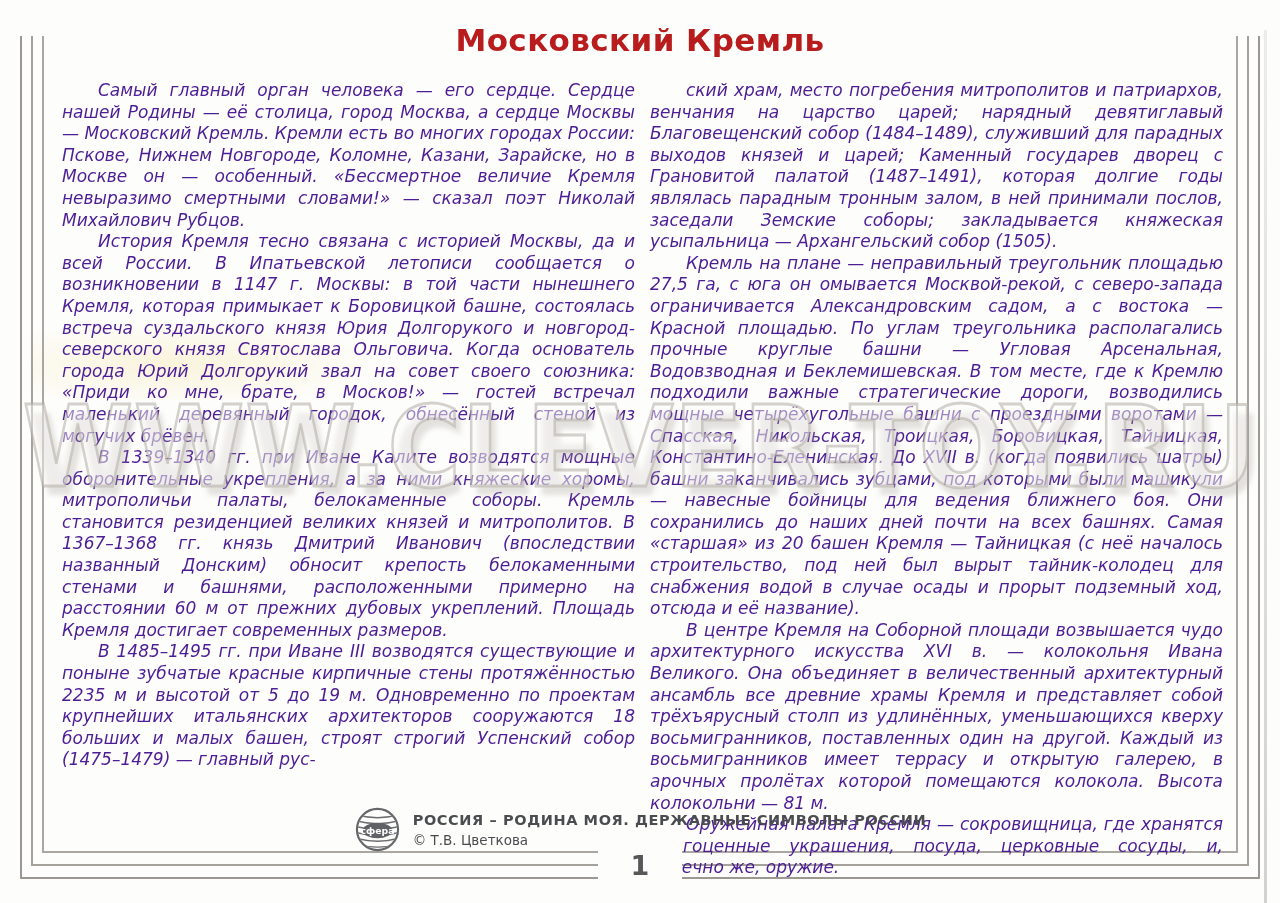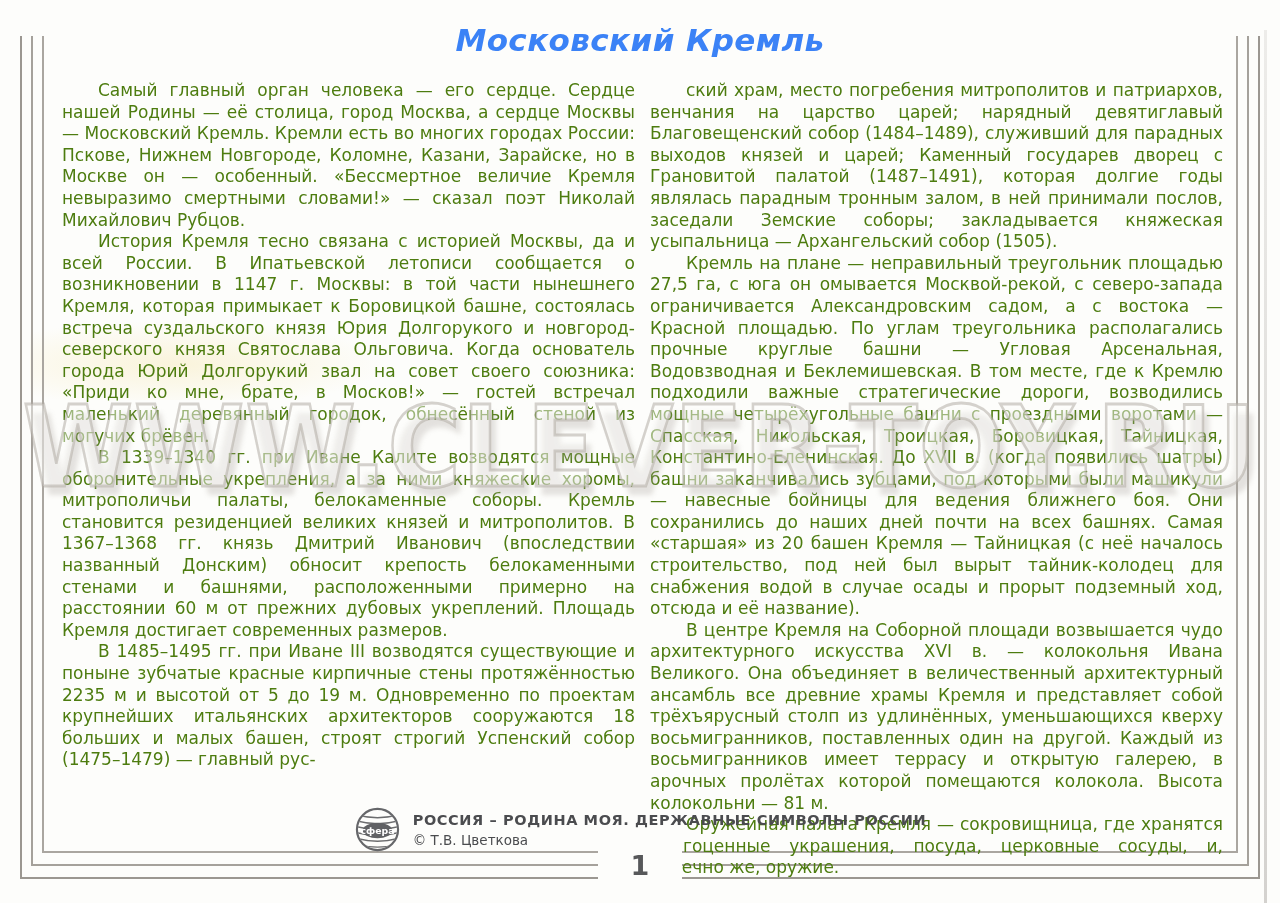--- a/index.html
+++ b/index.html
@@ -13,23 +13,23 @@
     background:radial-gradient(ellipse at 40% 55%, rgba(247,236,193,0.55), rgba(247,236,193,0) 70%);}
   
   .frame{position:absolute;border:0 solid #a3a099;z-index:1;
     border-left-width:2.5px;border-right-width:2.5px;border-bottom-width:2.5px;}
   .frame-outer{left:20px;right:20px;top:36px;bottom:24px;border-color:#9b9791;}
   .frame-mid{left:31px;right:31px;top:36px;bottom:37px;border-color:#a5a19b;}
   .frame-inner{left:42px;right:42px;top:36px;bottom:50px;border-color:#aaa6a0;}
   .paper-edge{position:absolute;right:13px;top:30px;bottom:0;width:3px;z-index:1;
     background:linear-gradient(to bottom, rgba(165,160,154,0.18), rgba(150,145,140,0.4));}
   .title{position:absolute;top:22px;left:0;right:0;margin:0;text-align:center;z-index:2;
-    font-size:31px;font-weight:bold;color:#3b82f6;letter-spacing:0.4px;font-style:italic;}
+    font-size:31px;font-weight:bold;color:#b91c1c;letter-spacing:0.4px;}
   .columns{position:absolute;left:62px;right:57px;top:80px;display:flex;gap:15px;z-index:2;}
-  .col{flex:1 1 0;text-align:justify;font-size:17px;line-height:21.6px;color:#4d7c0f;}
+  .col{flex:1 1 0;text-align:justify;font-size:17px;line-height:21.6px;color:#4c1d95;font-style:italic;}
   .col p{margin:0;padding:0;text-indent:36px;}
   
   .watermark{position:absolute;top:382px;left:0;width:1280px;text-align:center;z-index:4;
     font-size:100px;font-weight:bold;white-space:nowrap;pointer-events:none;
     color:rgba(253,252,250,0.45);
     -webkit-text-stroke:2.5px rgba(178,173,166,0.55);
     text-shadow:6px 8px 5px rgba(168,163,156,0.30);
     transform:scaleY(1.12);transform-origin:top center;letter-spacing:1px;}
   
   .footer{position:absolute;left:0;right:0;top:806px;display:flex;justify-content:center;

